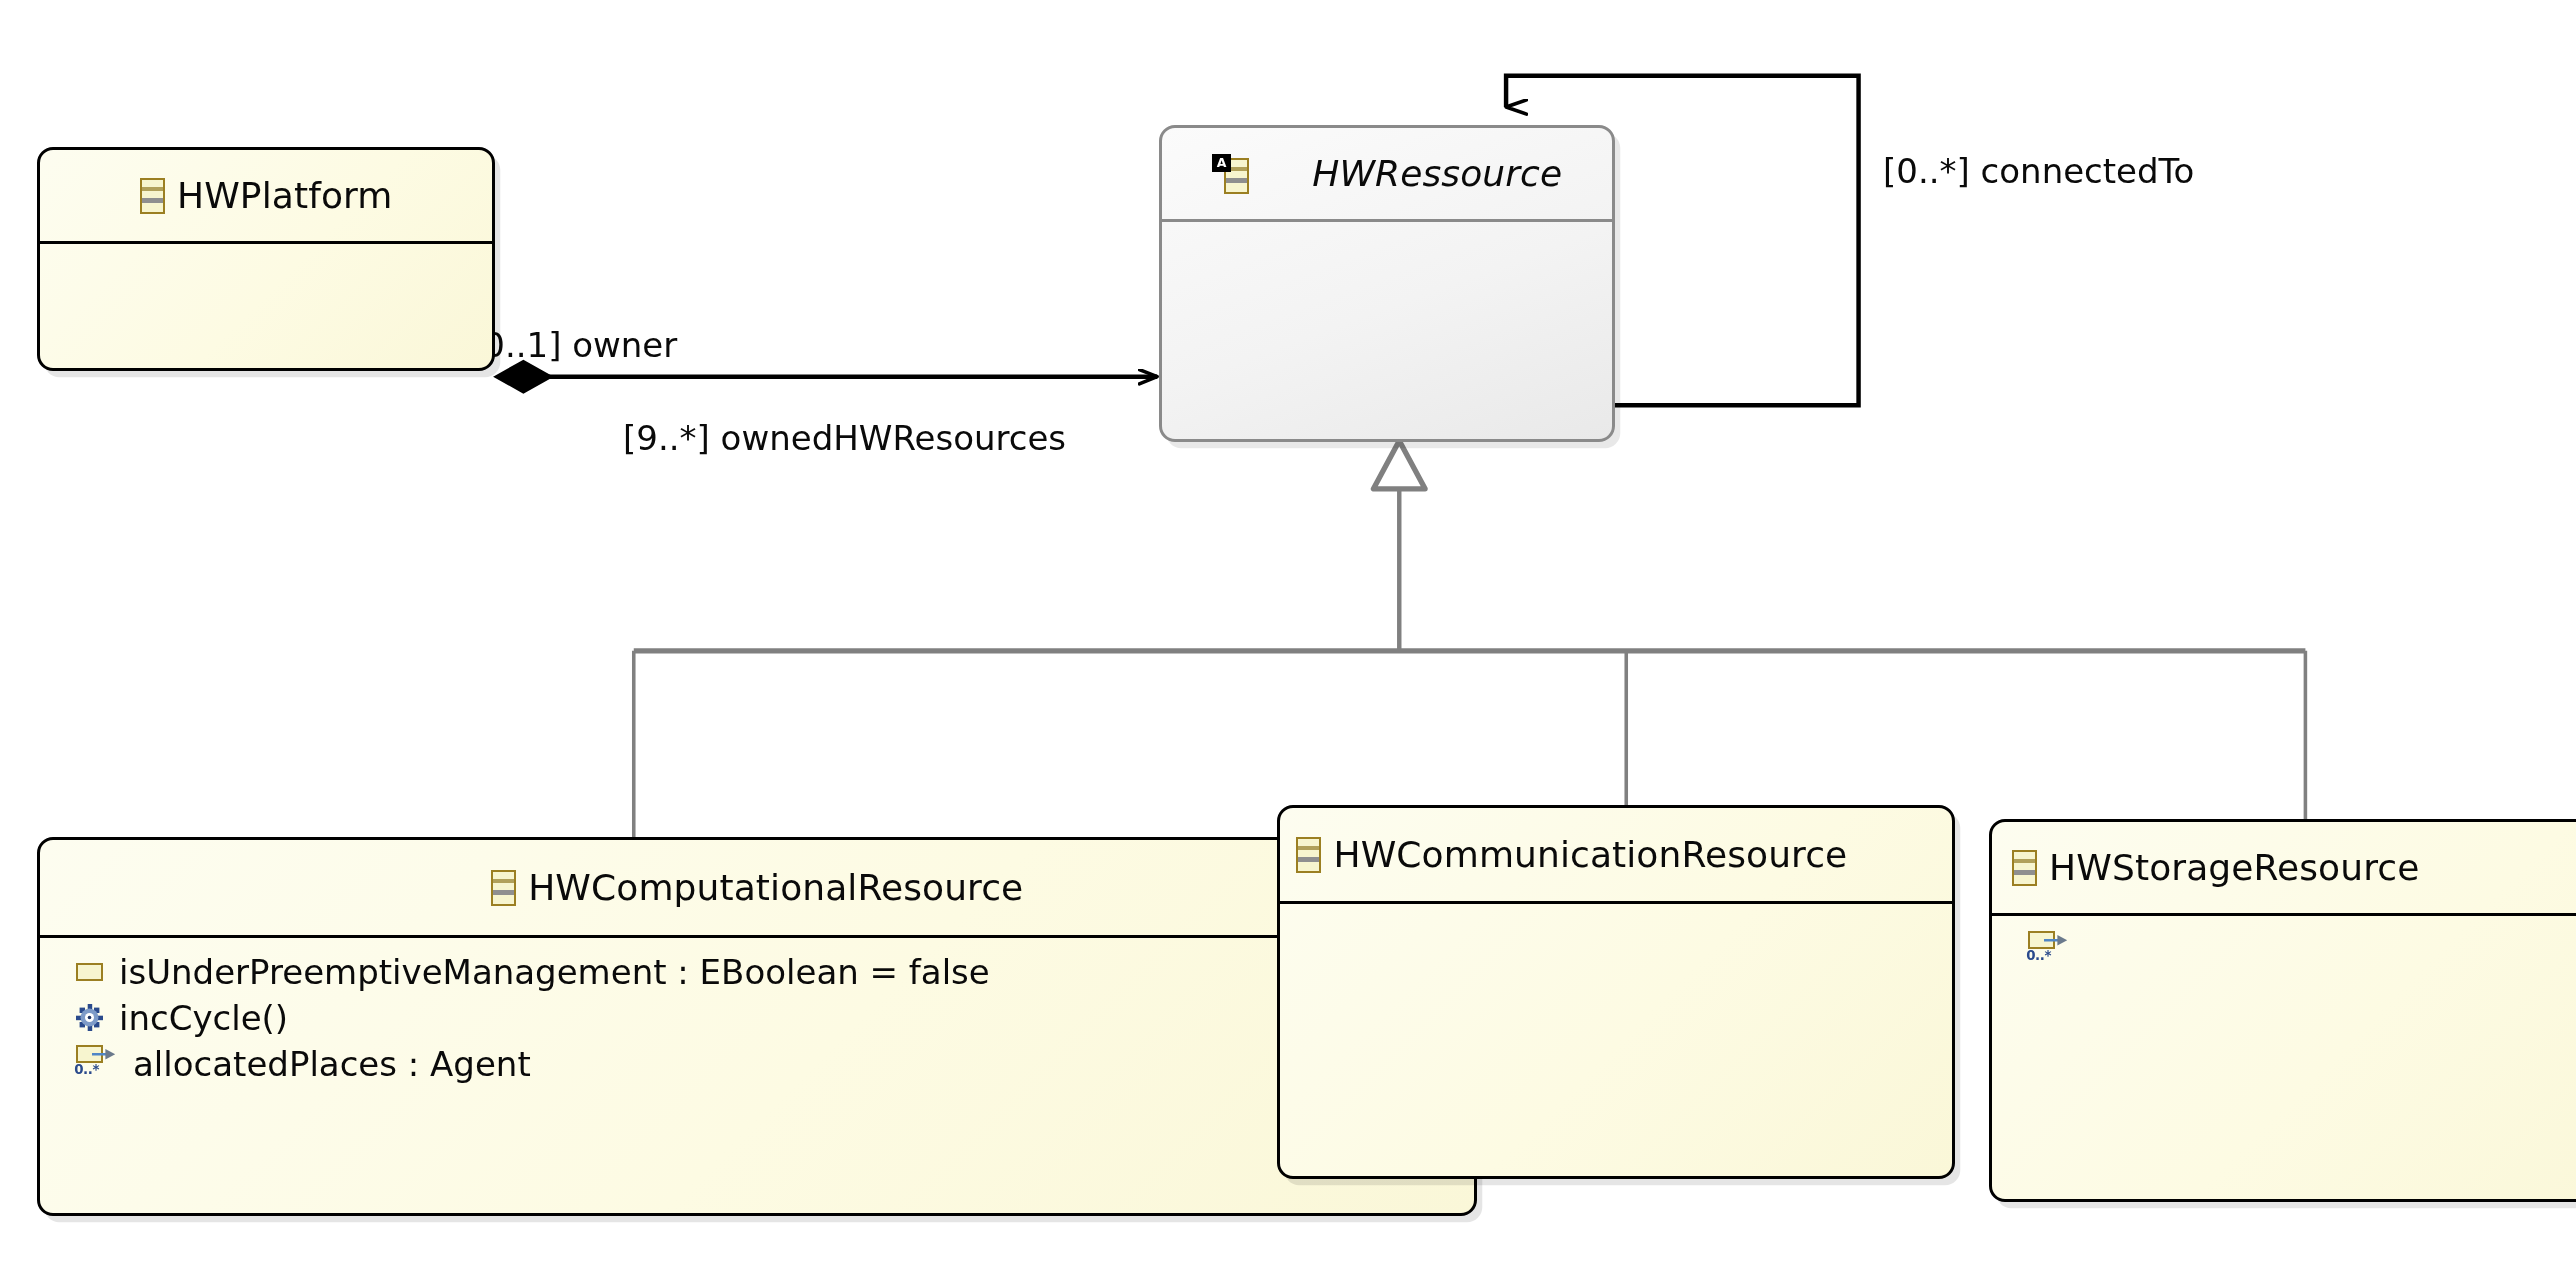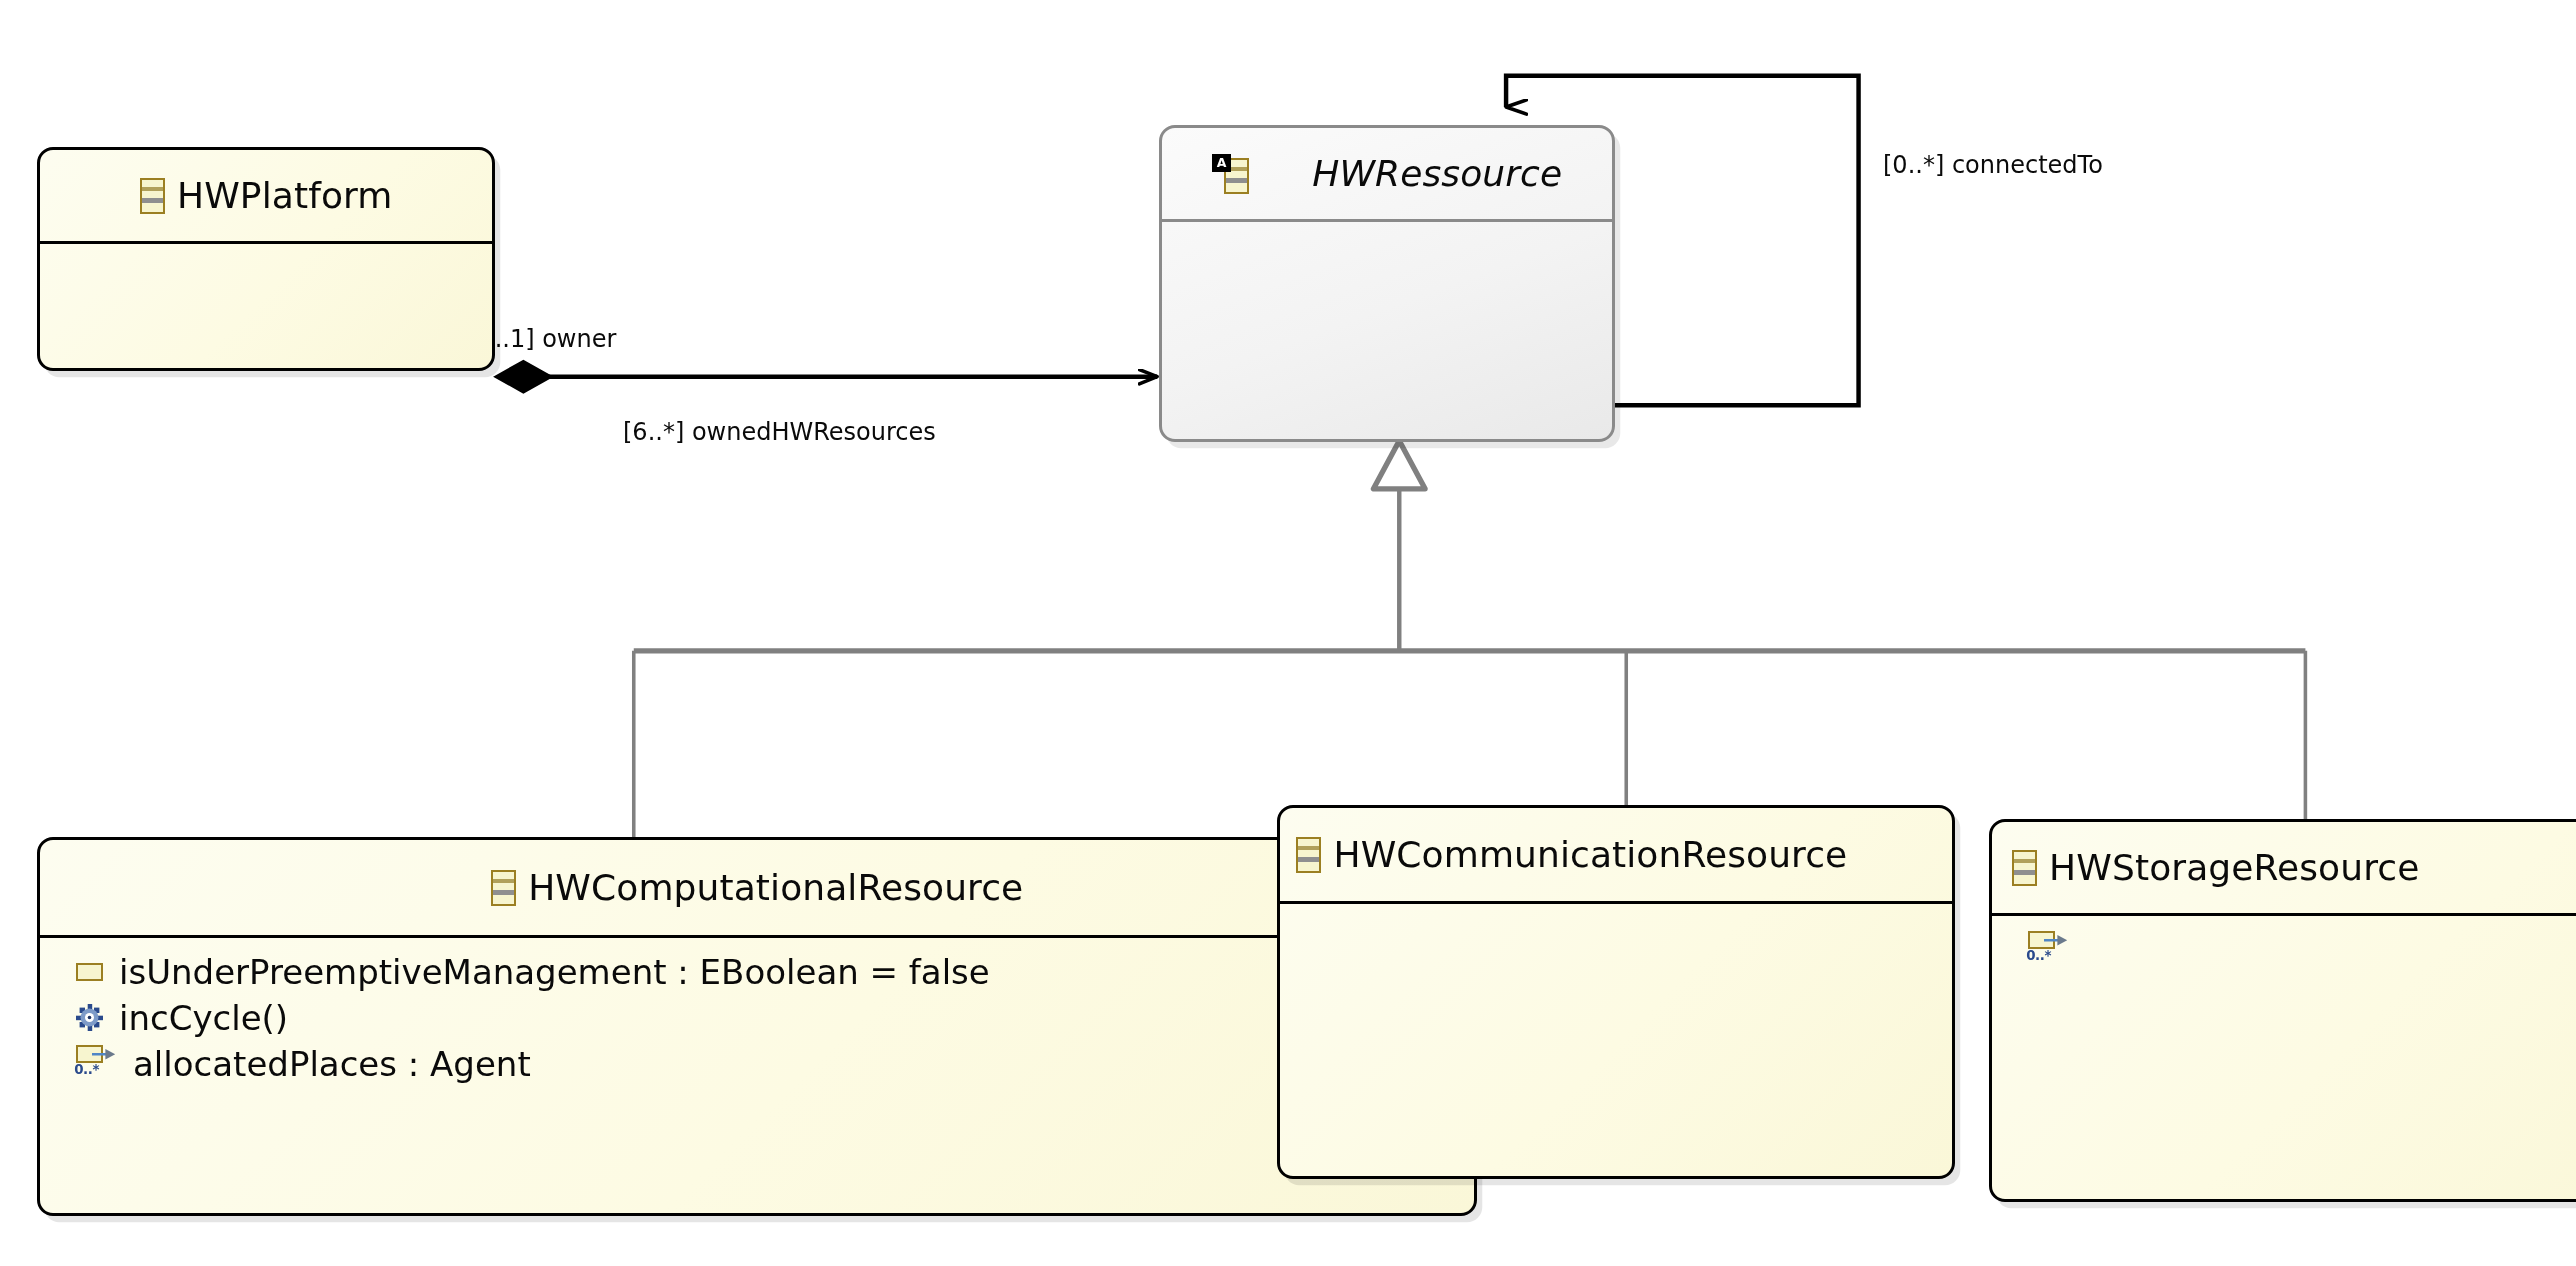--- a/index.html
+++ b/index.html
@@ -83,21 +83,21 @@
   
   .ico-eref{width:41px;height:41px;}
   .ico-eref .rect{position:absolute;left:0;top:1.8px;width:27px;height:18px;
     box-sizing:border-box;border:2.7px solid #9b7f22;background:#f7f5cf;}
   .ico-eref .mult{position:absolute;left:-1.8px;top:19.6px;
     font-size:13.4px;font-weight:bold;color:#2a4a8c;line-height:1;letter-spacing:-0.4px;
     font-family:"DejaVu Sans","Liberation Sans",sans-serif;}
 
   
   .edge-label{
-    position:absolute;font-size:24px;color:#0a0a0a;white-space:nowrap;
+    position:absolute;font-size:34px;color:#0a0a0a;white-space:nowrap;
   }
 </style>
 </head>
 <body>
 
 <div id="canvas">
 
   <svg class="edges" viewBox="0 0 2894 1423" xmlns="http://www.w3.org/2000/svg">
     <defs>
       <marker id="open-arrow" markerWidth="26" markerHeight="26" refX="22" refY="9" orient="auto" markerUnits="userSpaceOnUse">
@@ -129,21 +129,21 @@
       <path d="M556,423 L588,405 L620,423 L588,441 Z" fill="#000" stroke="#000" stroke-width="2"></path>
     </g>
 
     <g>
       <path d="M1814,455 L2088,455 L2088,85 L1692,85 L1692,120" stroke="#000" stroke-width="5" fill="none" marker-end="url(#open-arrow-down)"></path>
     </g>
   </svg>
 
   <div class="edge-label" style="left:470px;top:325px;">[0..1] owner</div>
 
-  <div class="edge-label" style="left:623px;top:418px;">[6..*] ownedHWResources</div>
+  <div class="edge-label" style="left:623px;top:418px;">[9..*] ownedHWResources</div>
 
   <div class="edge-label" style="left:1883px;top:151px;">[0..*] connectedTo</div>
 
   <div class="uml-class" id="cls-hwplatform" style="left:37px;top:147px;width:458px;height:224px;">
     <div class="cls-header" style="height:94px;">
       <span class="ico ico-eclass">
         <i class="b1"></i>
           <i class="b2"></i>
       </span>
       <span class="cls-title">HWPlatform</span>

